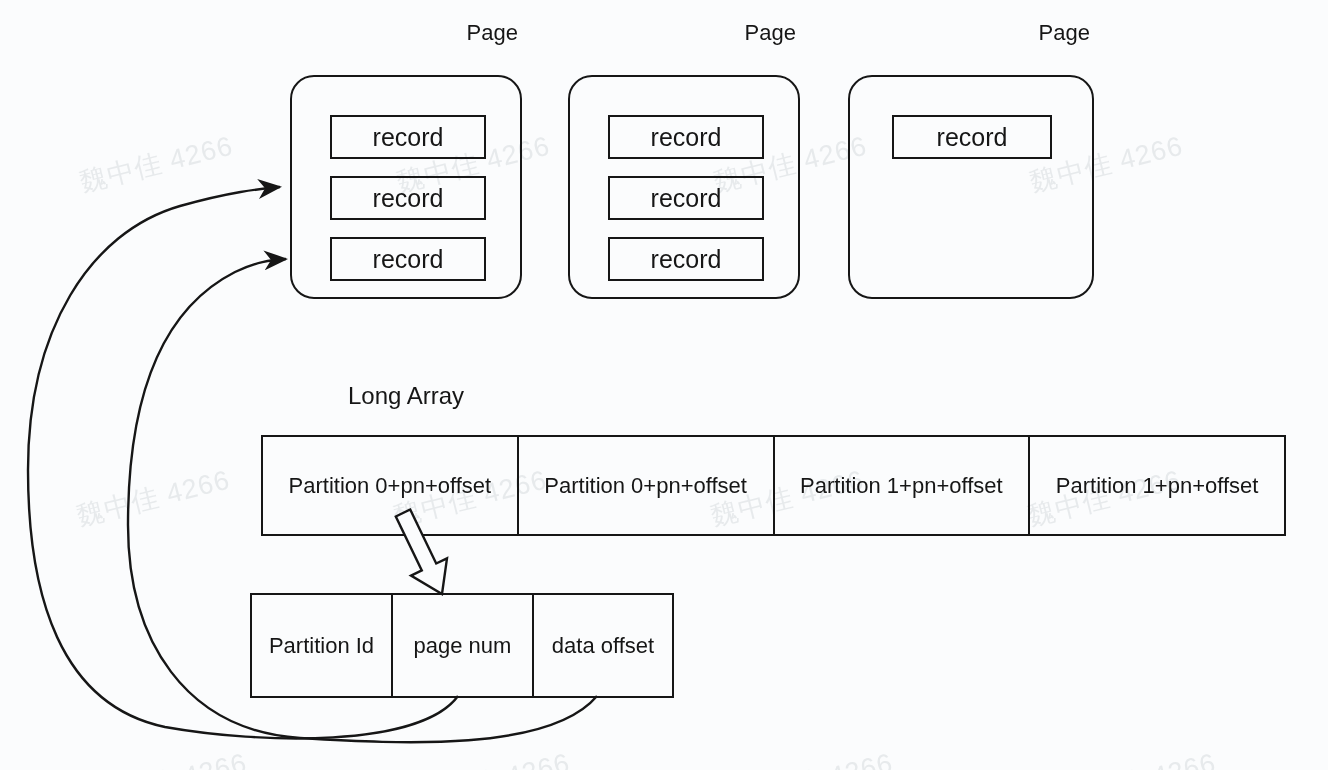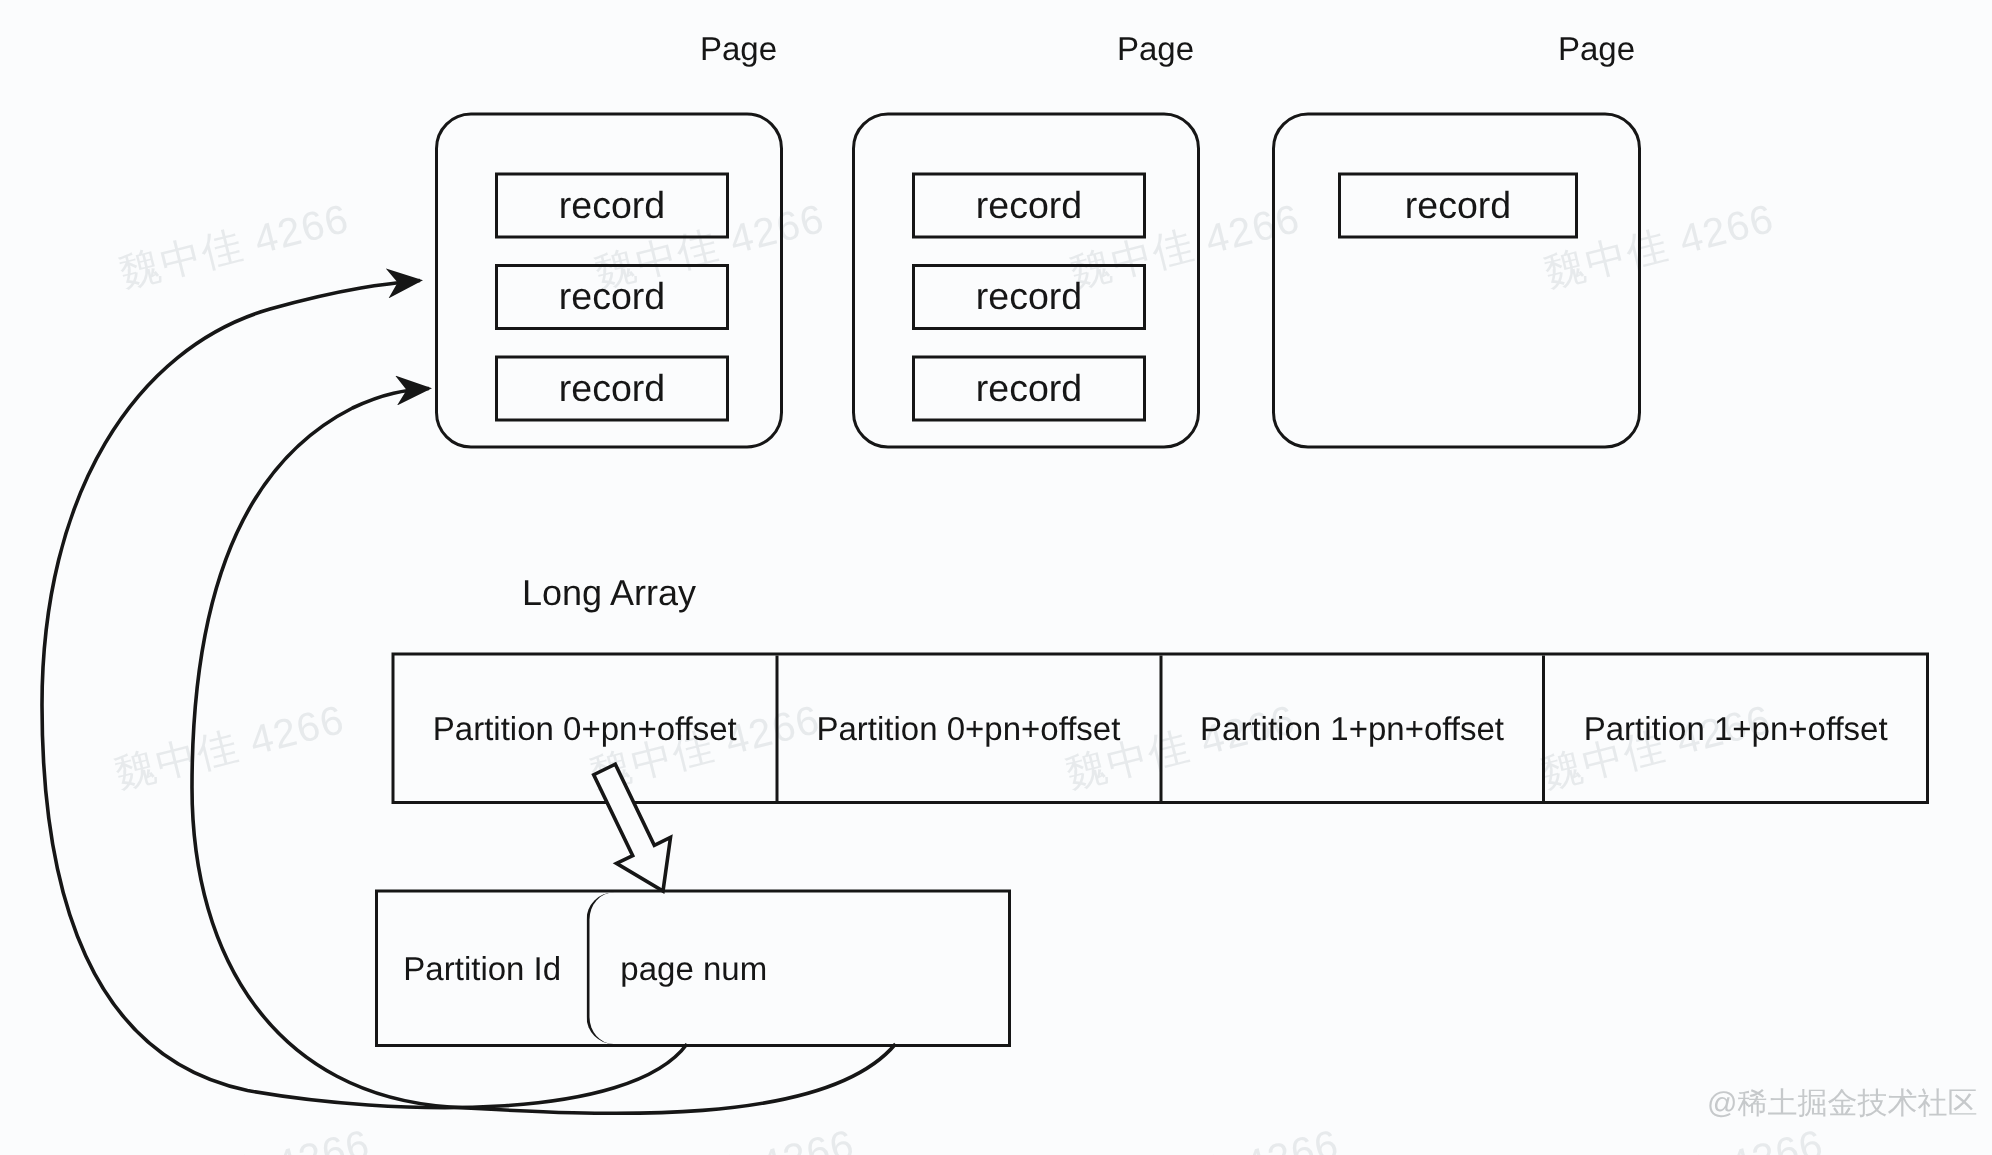--- a/index.html
+++ b/index.html
@@ -76,21 +76,20 @@
   .entry-box{
     position:absolute;left:250px;top:593px;
     width:420px;height:101px;
     border:2.5px solid #161616;
     display:flex;
     z-index:2;
   }
   .entry-box .cell{
     display:flex;align-items:center;justify-content:center;
     font-size:22px;
-    border-radius:18px;
   }
   .entry-box .c0{width:139px}
   .entry-box .c1{width:139px;border-left:2.5px solid #161616}
   .entry-box .c2{flex:1;border-left:2.5px solid #161616}
   
   .overlay{
     position:absolute;left:0;top:0;z-index:3;
     pointer-events:none;
   }
 </style>
@@ -104,21 +103,20 @@
   <span class="wm" style="left:712px;top:146px">魏中佳 4266</span>
   <span class="wm" style="left:1028px;top:146px">魏中佳 4266</span>
   <span class="wm" style="left:75px;top:480px">魏中佳 4266</span>
   <span class="wm" style="left:392px;top:480px">魏中佳 4266</span>
   <span class="wm" style="left:709px;top:480px">魏中佳 4266</span>
   <span class="wm" style="left:1026px;top:480px">魏中佳 4266</span>
   <span class="wm" style="left:92px;top:763px">魏中佳 4266</span>
   <span class="wm" style="left:415px;top:763px">魏中佳 4266</span>
   <span class="wm" style="left:738px;top:763px">魏中佳 4266</span>
   <span class="wm" style="left:1061px;top:763px">魏中佳 4266</span>
-  <span class="wm-credit">@稀土掘金技术社区</span>
 
   <div class="page-label" style="left:290px;top:20px;width:228px">Page</div>
   <div class="page" style="left:290px;top:75px;width:228px;height:220px">
     <div class="record r0">record</div>
     <div class="record r1">record</div>
     <div class="record r2">record</div>
   </div>
 
   <div class="page-label" style="left:568px;top:20px;width:228px">Page</div>
   <div class="page" style="left:568px;top:75px;width:228px;height:220px">
@@ -136,20 +134,21 @@
   <div class="long-array">
     <div class="cell">Partition 0+pn+offset</div>
     <div class="cell">Partition 0+pn+offset</div>
     <div class="cell">Partition 1+pn+offset</div>
     <div class="cell">Partition 1+pn+offset</div>
   </div>
 
   <div class="entry-box">
     <div class="cell c0">Partition Id</div>
     <div class="cell c1">page num</div>
+    <div class="cell c2">data offset</div>
   </div>
 
   <svg class="overlay" width="1328" height="770" viewBox="0 0 1328 770">
     <defs>
       <marker id="ah" viewBox="0 0 12 10" refX="11" refY="5" markerUnits="userSpaceOnUse" markerWidth="24" markerHeight="20" orient="auto">
         <path d="M0,0 L12,5 L0,10 L3.5,5 Z" fill="#161616"></path>
       </marker>
     </defs>
 
     <path d="M458,696 C420,748 260,744 165,727 C60,705 28,595 28,470

